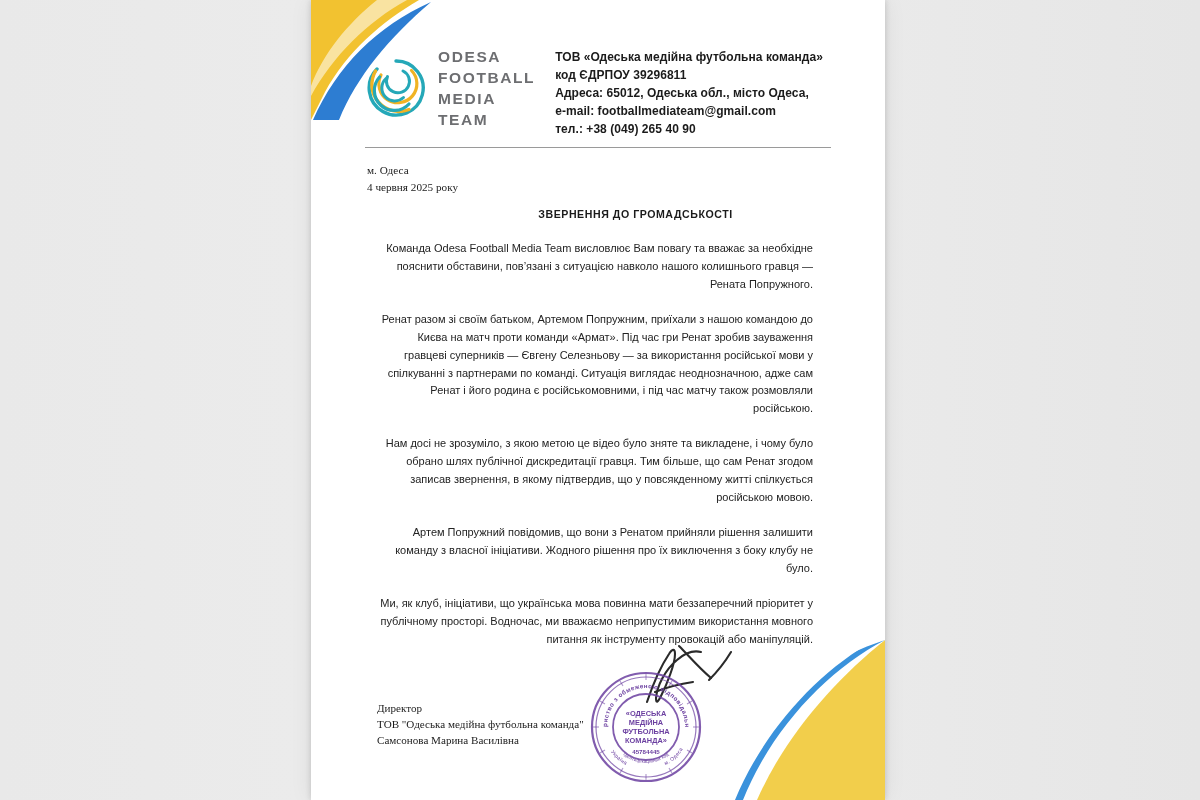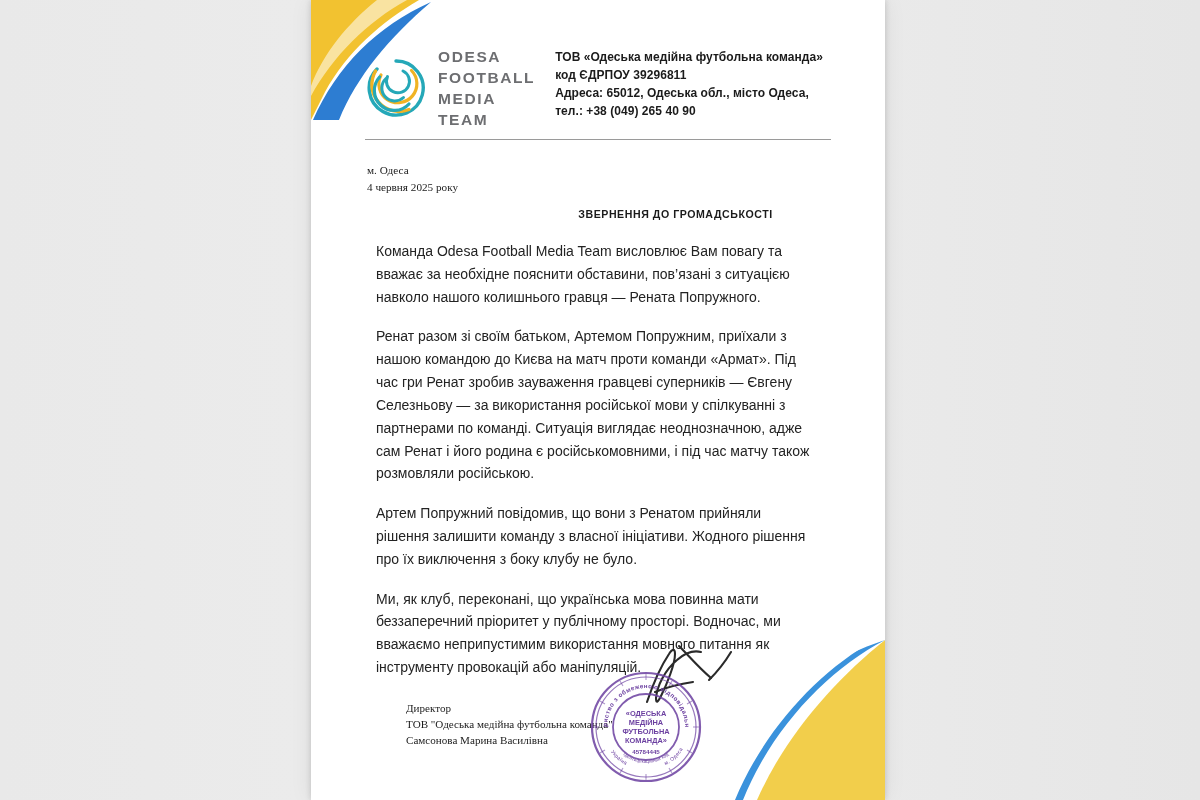--- a/index.html
+++ b/index.html
@@ -105,50 +105,49 @@
     left: 0;
     top: 208px;
     width: 574px;
     text-align: center;
     font-size: 10.6px;
     font-weight: bold;
     letter-spacing: 0.55px;
     color: #1b1b1b;
     padding-left: 75px;
     box-sizing: border-box;
-    margin-left: 40px;
   }
 
   
   #body-text {
     position: absolute;
     left: 65px;
     top: 240px;
     width: 437px;
     color: #232323;
-    font-size: 14px;
+    font-size: 11px;
     line-height: 1.63;
-    text-align: left;
+    text-align: right;
   }
   #body-text p {
     margin: 0 0 17px 0;
   }
   #body-text p:last-child { margin-bottom: 0; }
 
   
   #sign-block {
     position: absolute;
     left: 66px;
     top: 700px;
     font-family: "Liberation Serif", serif;
     font-size: 11.1px;
     color: #1c1c1c;
     line-height: 1.46;
   }
-  #sign-block div { white-space: nowrap; margin-left: 29px; }
+  #sign-block div { white-space: nowrap; }
 
   #stamp-wrap {
     position: absolute;
     left: 276px;
     top: 640px;
     width: 160px;
     height: 155px;
   }
   #signature-scribble { position: absolute; left: 52px; top: 0; }
   #stamp-svg { position: absolute; left: 0; top: 28px; }
@@ -197,39 +196,41 @@
             <div>FOOTBALL</div>
             <div>MEDIA</div>
             <div>TEAM</div>
           </div>
         </div>
 
         <div id="company-block">
           <div>ТОВ «Одеська медійна футбольна команда»</div>
           <div>код ЄДРПОУ 39296811</div>
           <div>Адреса: 65012, Одеська обл., місто Одеса,</div>
+          <div>e-mail: footballmediateam@gmail.com</div>
           <div>тел.: +38 (049) 265 40 90</div>
         </div>
       </div>
 
       <div id="header-rule"></div>
     </div>
 
     <div id="place-date">
       <div>м. Одеса</div>
       <div>4 червня 2025 року</div>
     </div>
 
     <div id="doc-title">ЗВЕРНЕННЯ ДО ГРОМАДСЬКОСТІ</div>
 
     <div id="body-text">
       <p>Команда Odesa Football Media Team висловлює Вам повагу та вважає за необхідне пояснити обставини, пов’язані з ситуацією навколо нашого колишнього гравця — Рената Попружного.</p>
       <p>Ренат разом зі своїм батьком, Артемом Попружним, приїхали з нашою командою до Києва на матч проти команди «Армат». Під час гри Ренат зробив зауваження гравцеві суперників — Євгену Селезньову — за використання російської мови у спілкуванні з партнерами по команді. Ситуація виглядає неоднозначною, адже сам Ренат і його родина є російськомовними, і під час матчу також розмовляли російською.</p>
+      <p>Нам досі не зрозуміло, з якою метою це відео було зняте та викладене, і чому було обрано шлях публічної дискредитації гравця. Тим більше, що сам Ренат згодом записав звернення, в якому підтвердив, що у повсякденному житті спілкується російською мовою.</p>
       <p>Артем Попружний повідомив, що вони з Ренатом прийняли рішення залишити команду з власної ініціативи. Жодного рішення про їх виключення з боку клубу не було.</p>
-      <p>Ми, як клуб, переконані, що українська мова повинна мати беззаперечний пріоритет у публічному просторі. Водночас, ми вважаємо неприпустимим використання мовного питання як інструменту провокацій або маніпуляцій.</p>
+      <p>Ми, як клуб, ініціативи, що українська мова повинна мати беззаперечний пріоритет у публічному просторі. Водночас, ми вважаємо неприпустимим використання мовного питання як інструменту провокацій або маніпуляцій.</p>
     </div>
 
     <div id="sign-block">
       <div>Директор</div>
       <div>ТОВ "Одеська медійна футбольна команда"</div>
       <div>Самсонова Марина Василівна</div>
     </div>
 
     <div id="stamp-wrap">
 

